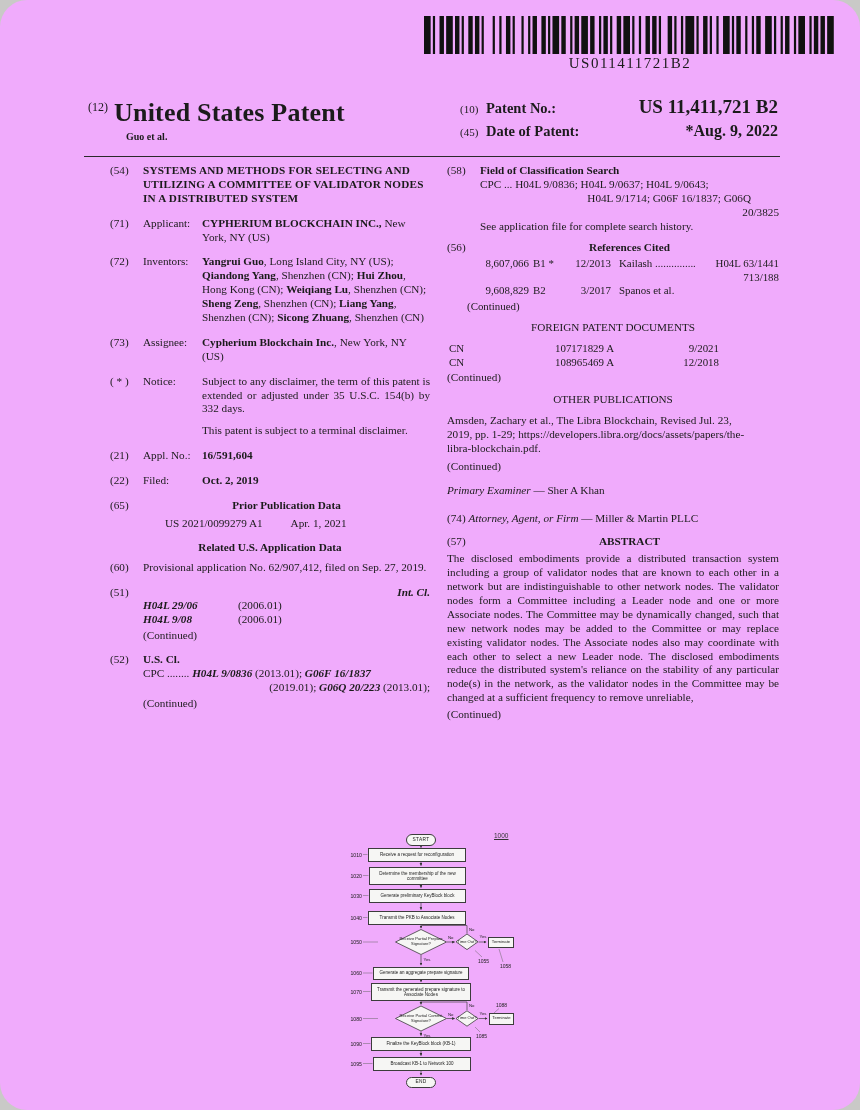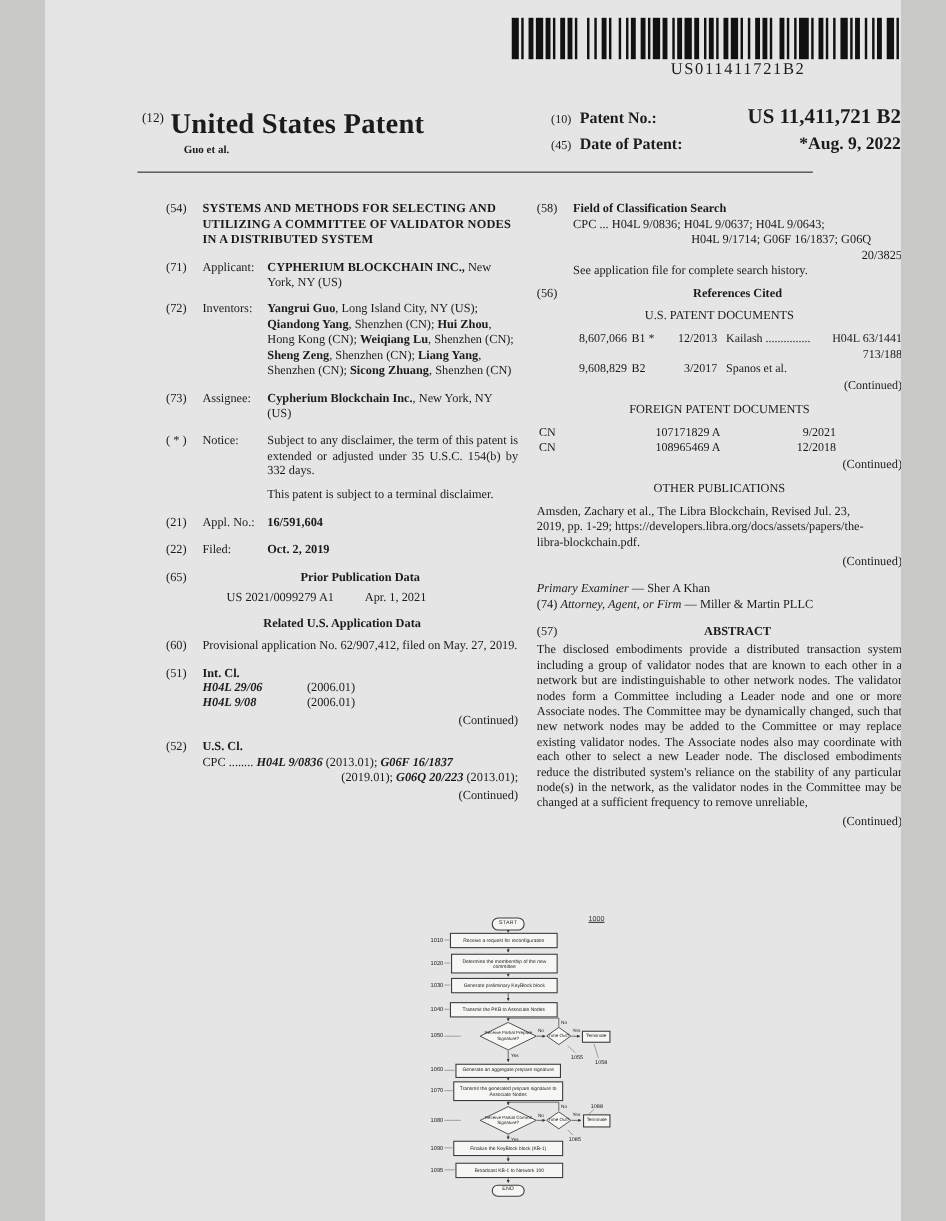--- a/index.html
+++ b/index.html
@@ -1,62 +1,62 @@
 <!DOCTYPE html>
 <html><head>
 <meta charset="utf-8">
 <style>
   html,body{margin:0;padding:0;background:#c9c9c7;}
-  .page{position:relative;width:778px;height:1110px;margin:0 auto;background:#e5e5e5;color:#1b1b1b;
-        font-family:"Liberation Serif",serif;overflow:hidden;}
+  .page{position:relative;width:860px;height:1110px;margin:0 auto;background:#f0abfc;color:#1b1b1b;
+        font-family:"Liberation Serif",serif;overflow:hidden;border-radius:27px;}
   
   .barcode{position:absolute;left:424px;top:16px;width:412px;text-align:center;}
   .barcode svg{display:block;width:412px;height:38px;}
   .barcode-text{font-size:15px;letter-spacing:1.5px;margin-top:1px;}
   
   .hdr-left{position:absolute;left:88px;top:98px;}
   .h-num{font-size:12px;vertical-align:10px;margin-right:6px;}
   .h-title{font-size:26px;font-weight:bold;letter-spacing:.2px;}
   .h-authors{font-size:10px;font-weight:bold;margin:3px 0 0 38px;}
   .hdr-right{position:absolute;left:460px;top:96px;width:318px;}
   .hr-row{display:grid;grid-template-columns:26px auto 1fr;align-items:baseline;margin-bottom:4px;}
   .hr-num{font-size:11px;}
   .hr-label{font-size:14.5px;font-weight:bold;}
   .hr-val1{font-size:19px;font-weight:bold;text-align:right;}
   .hr-val2{font-size:16px;font-weight:bold;text-align:right;}
   .rule{position:absolute;left:84px;right:80px;top:156px;border-top:1.6px solid #2a2a2a;}
   
-  .col{position:absolute;top:184px;font-size:11.2px;line-height:1.24;}
+  .col{position:absolute;top:164px;font-size:11.2px;line-height:1.24;}
   .col-left{left:110px;width:320px;}
   .col-right{left:447px;width:332px;}
   .sec{display:grid;grid-template-columns:33px 1fr;margin-bottom:11px;}
   .secnum{font-size:11.2px;}
   .lv{display:grid;grid-template-columns:59px 1fr;}
   .b{font-weight:bold;}
   .just{text-align:justify;}
   .patent-title{font-weight:bold;letter-spacing:.2px;}
   .chead{text-align:center;font-weight:bold;}
   .ccap{text-align:center;margin:6px 0 7px;}
-  .ccont{text-align:right;margin:2px 0 8px;}
+  .ccont{text-align:left;margin:2px 0 8px;}
   .pubrow{margin:4px 0 10px 55px;display:flex;gap:28px;}
   .relhead{text-align:center;font-weight:bold;margin:4px 0 6px;}
   .iclrow{display:grid;grid-template-columns:95px auto;font-weight:bold;font-style:italic;}
   .iclyear{font-weight:normal;font-style:normal;}
   .cpcline2{text-align:right;}
   .fieldline2{text-align:right;}
   .fieldline3{text-align:right;}
   .uspd{margin:2px 0 0 20px;font-size:10.9px;}
   .uspd-row{display:grid;grid-template-columns:62px 32px 46px 1fr auto;column-gap:4px;}
   .uspd-num{text-align:right;}
   .uspd-date{text-align:right;padding-right:4px;}
   .uspd-cont{text-align:right;}
   .frow{display:grid;grid-template-columns:106px 100px auto;font-size:10.9px;margin-left:2px;}
   .fdate{text-align:right;width:64px;}
   .opubs{margin-top:2px;}
-  .examiner{margin:10px 0 2px;}
+  .examiner{margin:10px 0 14px;}
   
   .flow{position:absolute;left:336px;top:826px;width:340px;height:282px;
         font-family:"Liberation Sans",sans-serif;}
   .flow svg.wires{position:absolute;left:0;top:0;width:340px;height:282px;}
   .fnode{position:absolute;border:0.9px solid #3c3c3c;background:#f6f6f4;display:flex;
          align-items:center;justify-content:center;text-align:center;
          font-size:4.5px;line-height:1.15;padding:1px 2px;box-sizing:border-box;color:#222;}
   .oval{border-radius:7px;font-size:4.8px;letter-spacing:.3px;}
   .dtext{position:absolute;display:flex;align-items:center;justify-content:center;text-align:center;
          font-size:4.1px;line-height:1.12;color:#222;}
@@ -208,26 +208,26 @@
       <span class="secnum">(65)</span>
       <span class="chead">Prior Publication Data</span>
     </div>
     <div class="pubrow">
       <span>US 2021/0099279 A1</span>
       <span>Apr. 1, 2021</span>
     </div>
     <div class="relhead">Related U.S. Application Data</div>
     <div class="sec">
       <span class="secnum">(60)</span>
-      <span class="just">Provisional application No. 62/907,412, filed on May. 27, 2019.</span>
+      <span class="just">Provisional application No. 62/907,412, filed on Sep. 27, 2019.</span>
     </div>
     <div class="sec" style="margin-bottom:2px;">
       <span class="secnum">(51)</span>
       <span>
-        <span class="b" style="display:block;">Int. Cl.</span>
+        <span class="b" style="font-style:italic;display:block;text-align:right;">Int. Cl.</span>
         <span class="iclrow">
           <span>H04L 29/06</span>
           <span class="iclyear">(2006.01)</span>
         </span>
         <span class="iclrow">
           <span>H04L 9/08</span>
           <span class="iclyear">(2006.01)</span>
         </span>
         <span class="ccont" style="display:block;">(Continued)</span>
       </span>
@@ -251,21 +251,20 @@
         <span style="display:block;">CPC ... H04L 9/0836; H04L 9/0637; H04L 9/0643;</span>
         <span class="fieldline2" style="display:block;padding-right:28px;">H04L 9/1714; G06F 16/1837; G06Q</span>
         <span class="fieldline3" style="display:block;">20/3825</span>
         <span style="display:block;">See application file for complete search history.</span>
       </span>
     </div>
     <div class="sec" style="margin-bottom:2px;">
       <span class="secnum">(56)</span>
       <span class="chead">References Cited</span>
     </div>
-    <div class="ccap">U.S. PATENT DOCUMENTS</div>
     <div class="uspd">
       <div class="uspd-row">
         <span class="uspd-num">8,607,066</span>
         <span>B1 *</span>
         <span class="uspd-date">12/2013</span>
         <span>Kailash ...............</span>
         <span>H04L 63/1441</span>
       </div>
       <div class="uspd-cont">713/188</div>
       <div class="uspd-row">

